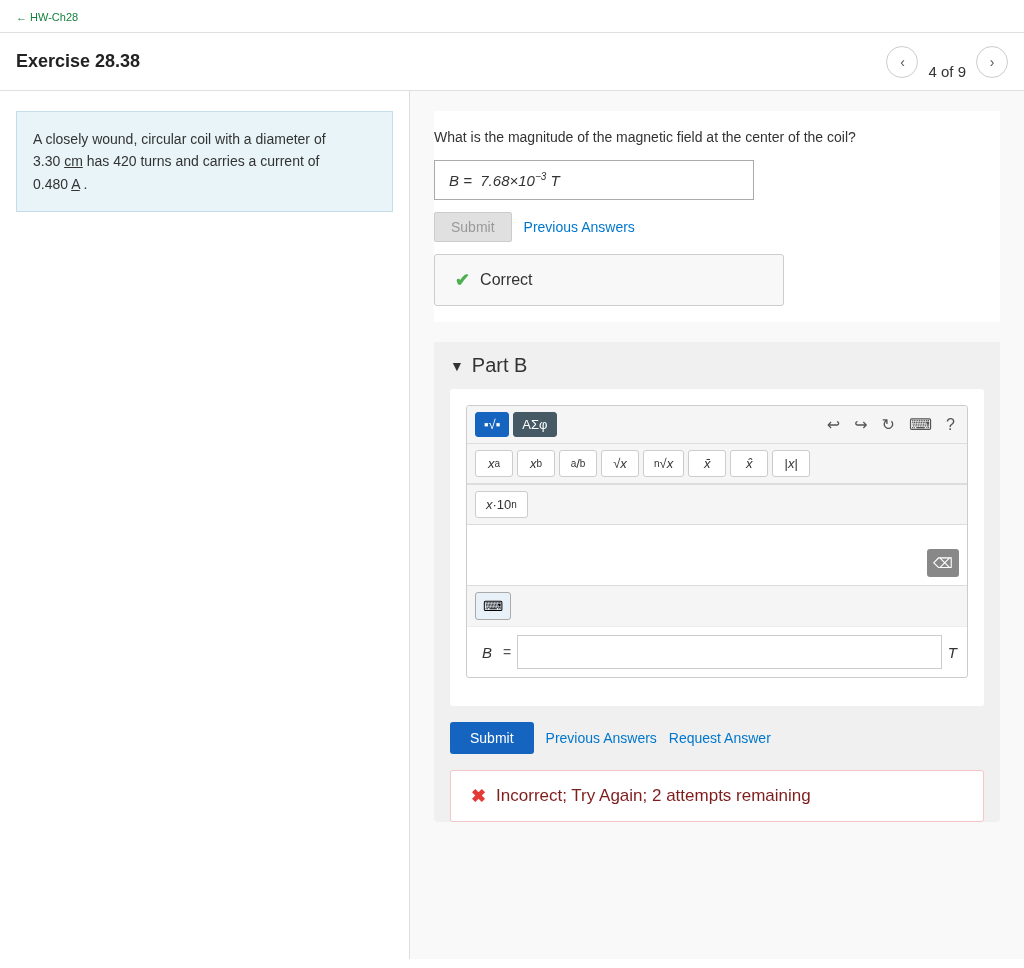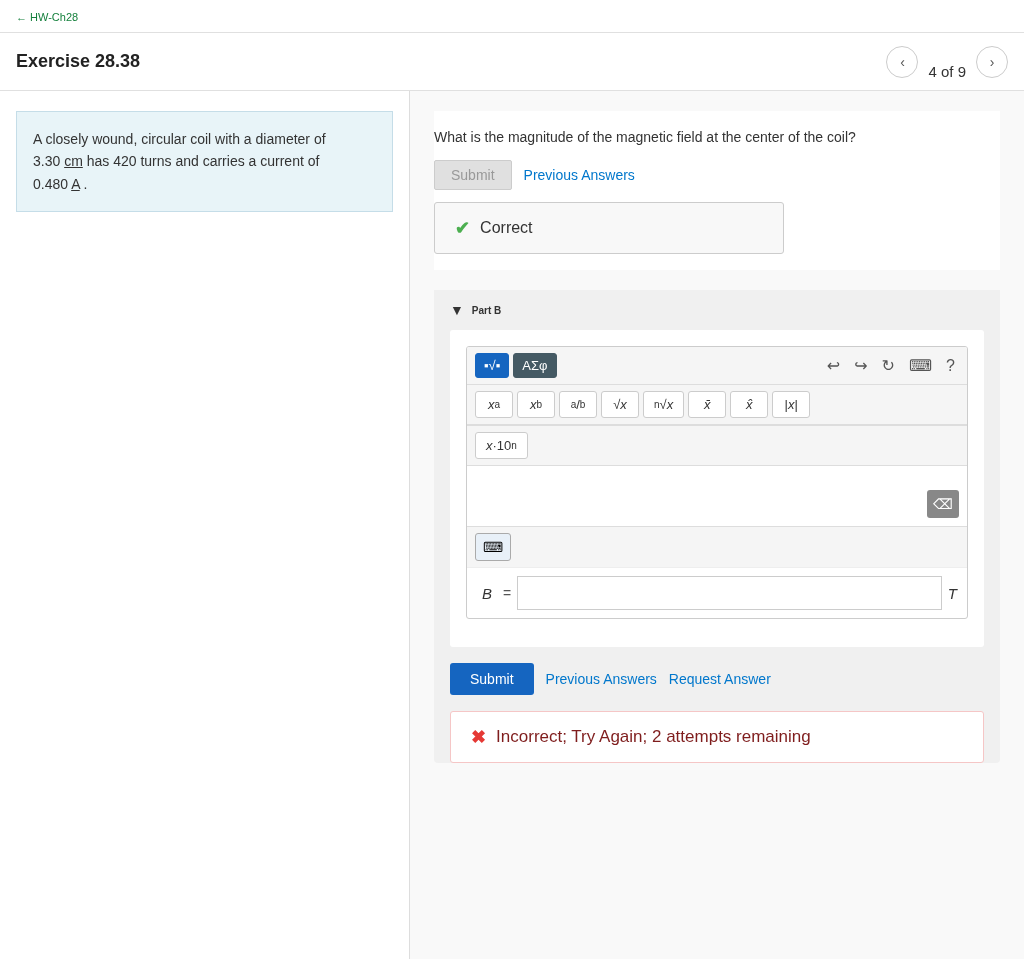--- a/index.html
+++ b/index.html
@@ -159,22 +159,22 @@
     }
     .part-b-header {
       display: flex;
       align-items: center;
       gap: 8px;
       padding: 12px 16px;
       cursor: pointer;
       background: #f0f0f0;
     }
     .part-b-header-text {
-      font-size: 10px;
-      font-weight: 700;
+      font-size: 20px;
+      font-weight: 400;
       color: #333;
     }
     .part-b-content {
       background: #fff;
       margin: 0 16px 16px 16px;
       padding: 16px;
       border-radius: 3px;
     }
 
     
@@ -390,20 +390,23 @@
       <span>3.30 <span class="underline-unit">cm</span> has 420 turns and carries a current of</span><br>
       <span>0.480 <span class="underline-unit">A</span> .</span>
     </div>
   </div>
 
   <div class="right-panel">
 
     <div class="part-a-section">
       <p class="question-text">What is the magnitude of the magnetic field at the center of the coil?</p>
 
+      <div class="answer-box">
+        <span class="answer-math"><i>B</i> = &nbsp;7.68×10<sup>−3</sup> T</span>
+      </div>
 
       <div class="submit-row">
         <button class="submit-btn-disabled">Submit</button>
         <a class="prev-answers-link">Previous Answers</a>
       </div>
 
       <div class="correct-box">
         <span class="correct-check">✔</span>
         <span class="correct-text">Correct</span>
       </div>

